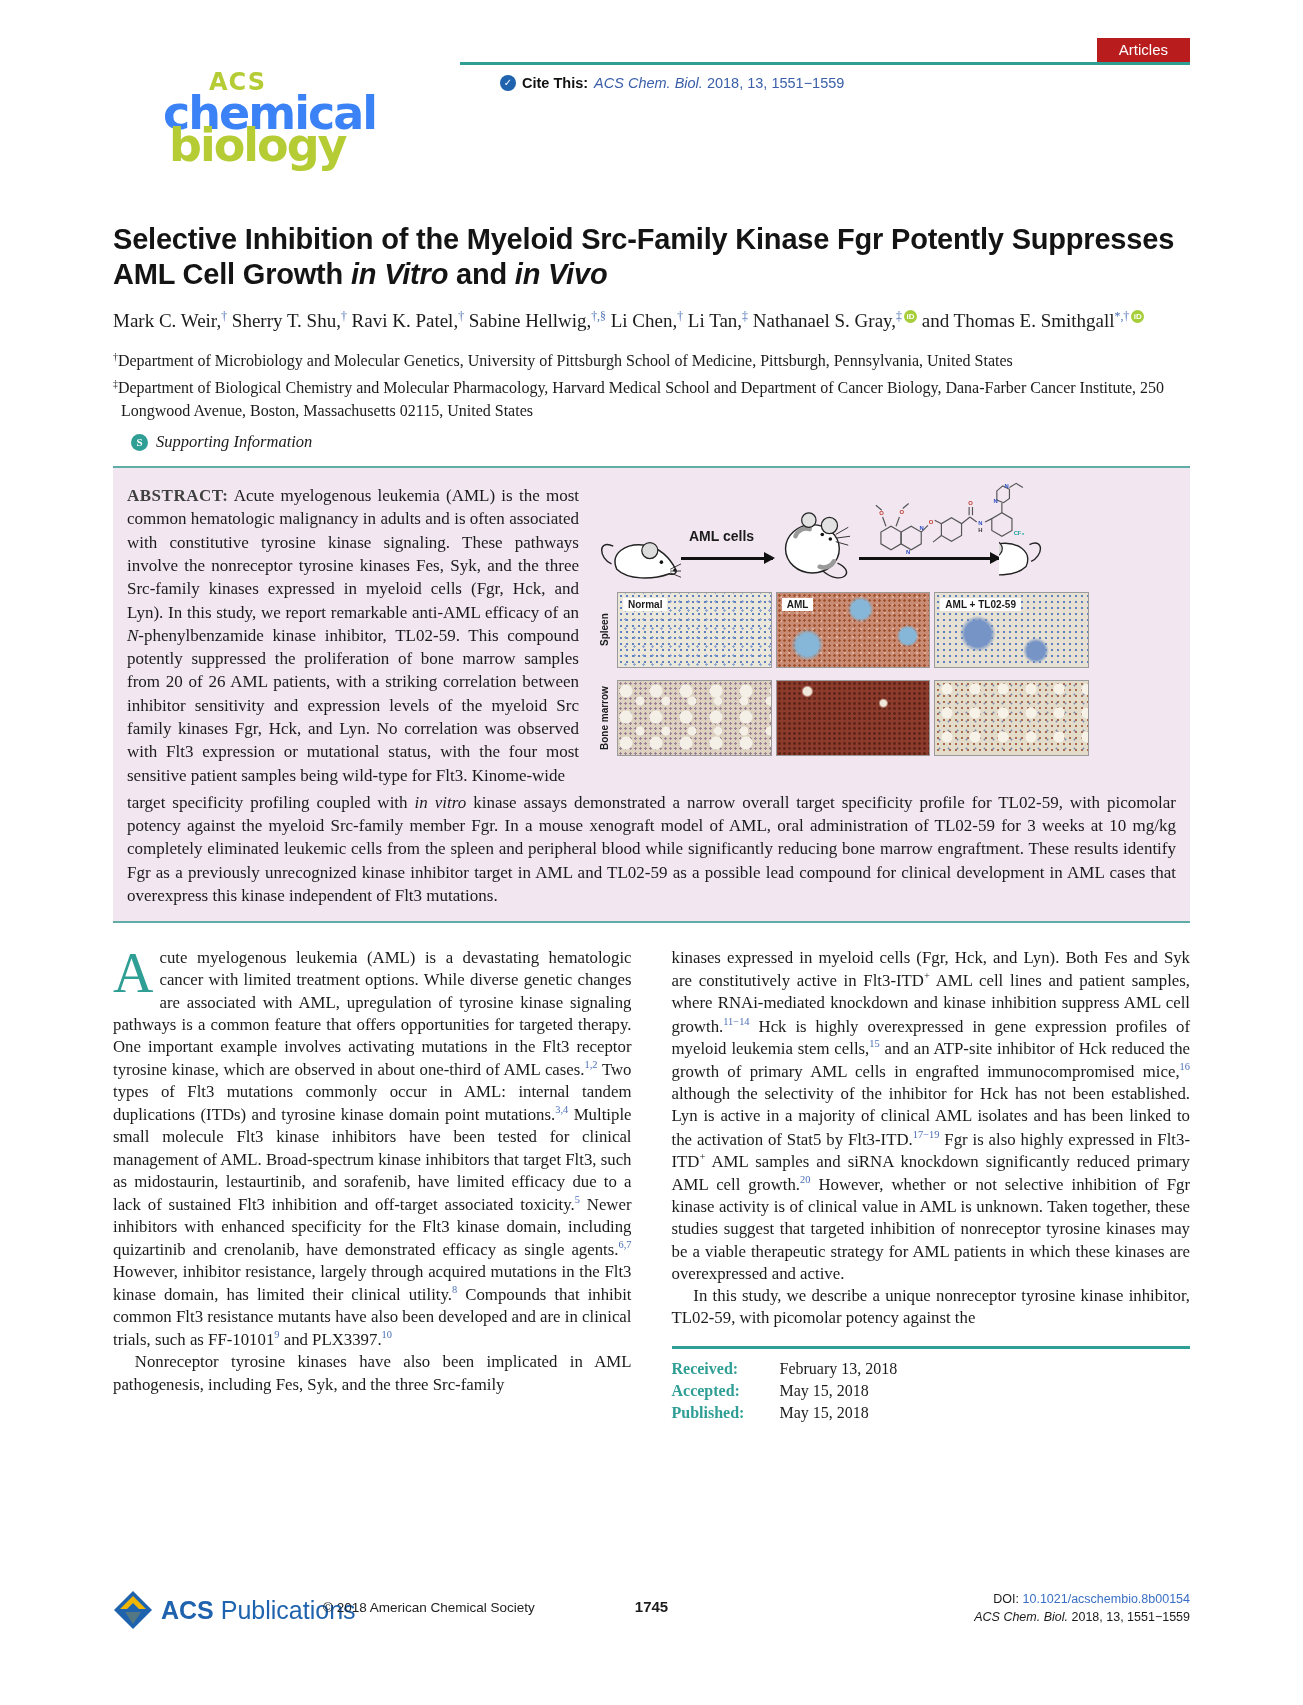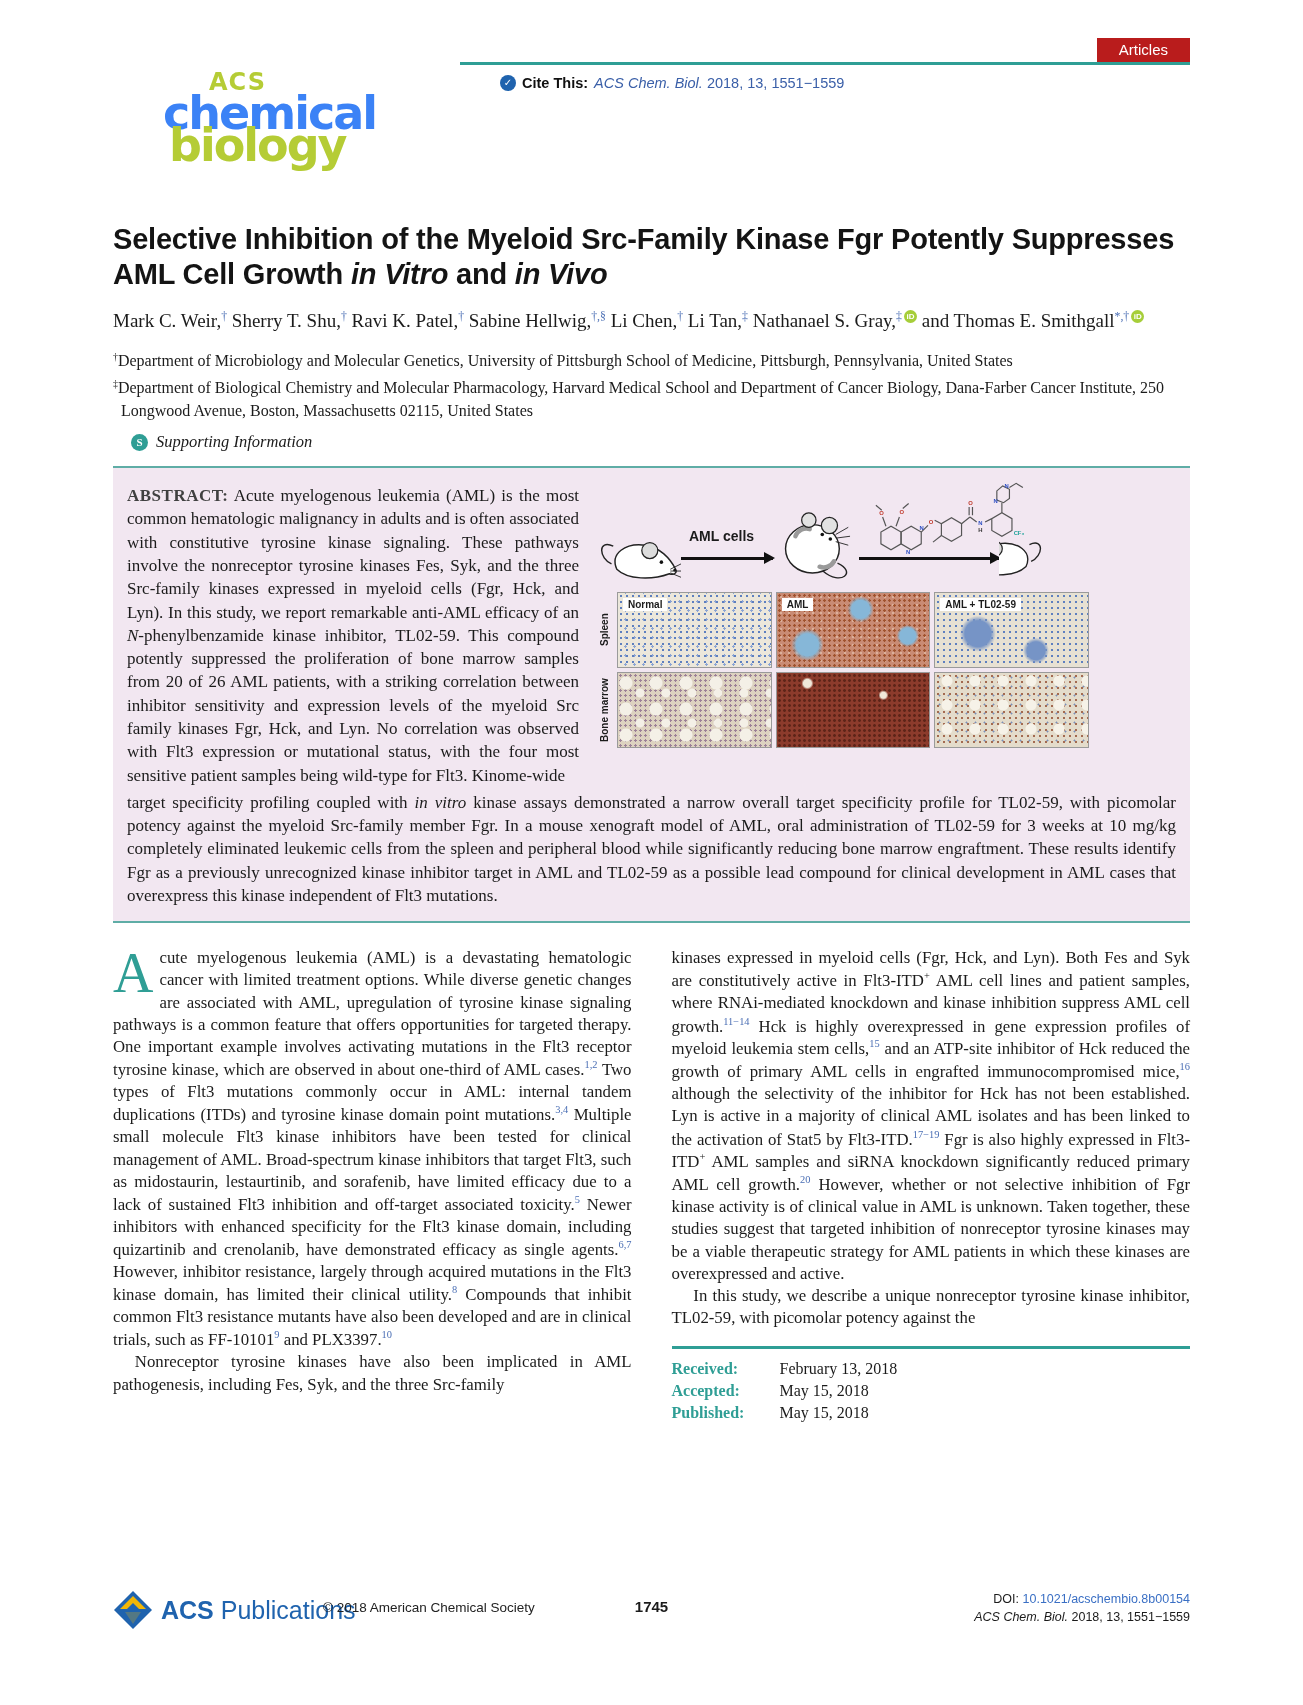--- a/index.html
+++ b/index.html
@@ -58,21 +58,21 @@
   .mouse { flex:none; }
   .arrow { position:relative; height:3px; background:#111; margin-bottom:26px; }
   .arrow1 { flex:0 0 92px; } .arrow2 { flex:0 0 140px; }
   .arrow::after { content:""; position:absolute; right:-2px; top:-5px;
                   border-left:11px solid #111; border-top:6px solid transparent;
                   border-bottom:6px solid transparent; }
   .aml-cells { position:absolute; left:90px; bottom:42px; font:bold 14px "Liberation Sans",sans-serif; }
   .structure { position:absolute; right:40px; top:-4px; width:190px; height:84px; }
   .mouse3wrap { flex:0 0 46px; overflow:hidden; height:64px; }
 
-  .histo { display:grid; grid-template-columns:14px 1fr 1fr 1fr; gap:4px 4px; margin-top:6px; }
+  .histo { display:grid; grid-template-columns:14px 1fr 1fr 1fr; gap:12px 4px; margin-top:6px; }
   .rowlab { writing-mode:vertical-rl; transform:rotate(180deg); text-align:center;
             font:bold 10px "Liberation Sans",sans-serif; }
   .panel { position:relative; height:76px; border:1px solid #9a9a9a; }
   .chip { position:absolute; top:5px; left:5px; background:#fff; padding:1px 5px;
           font:bold 10px "Liberation Sans",sans-serif; }
   .sp-normal { background-color:#ece7db;
     background-image:radial-gradient(#5d7fbf 1px,transparent 1.5px),radial-gradient(#8aa4d4 1px,transparent 1.4px);
     background-size:6px 6px,9px 9px; background-position:0 0,3px 4px; }
   .sp-aml { background-color:#c98b74;
     background-image:radial-gradient(circle 16px at 20% 70%,#86b7d8 11px,transparent 16px),

